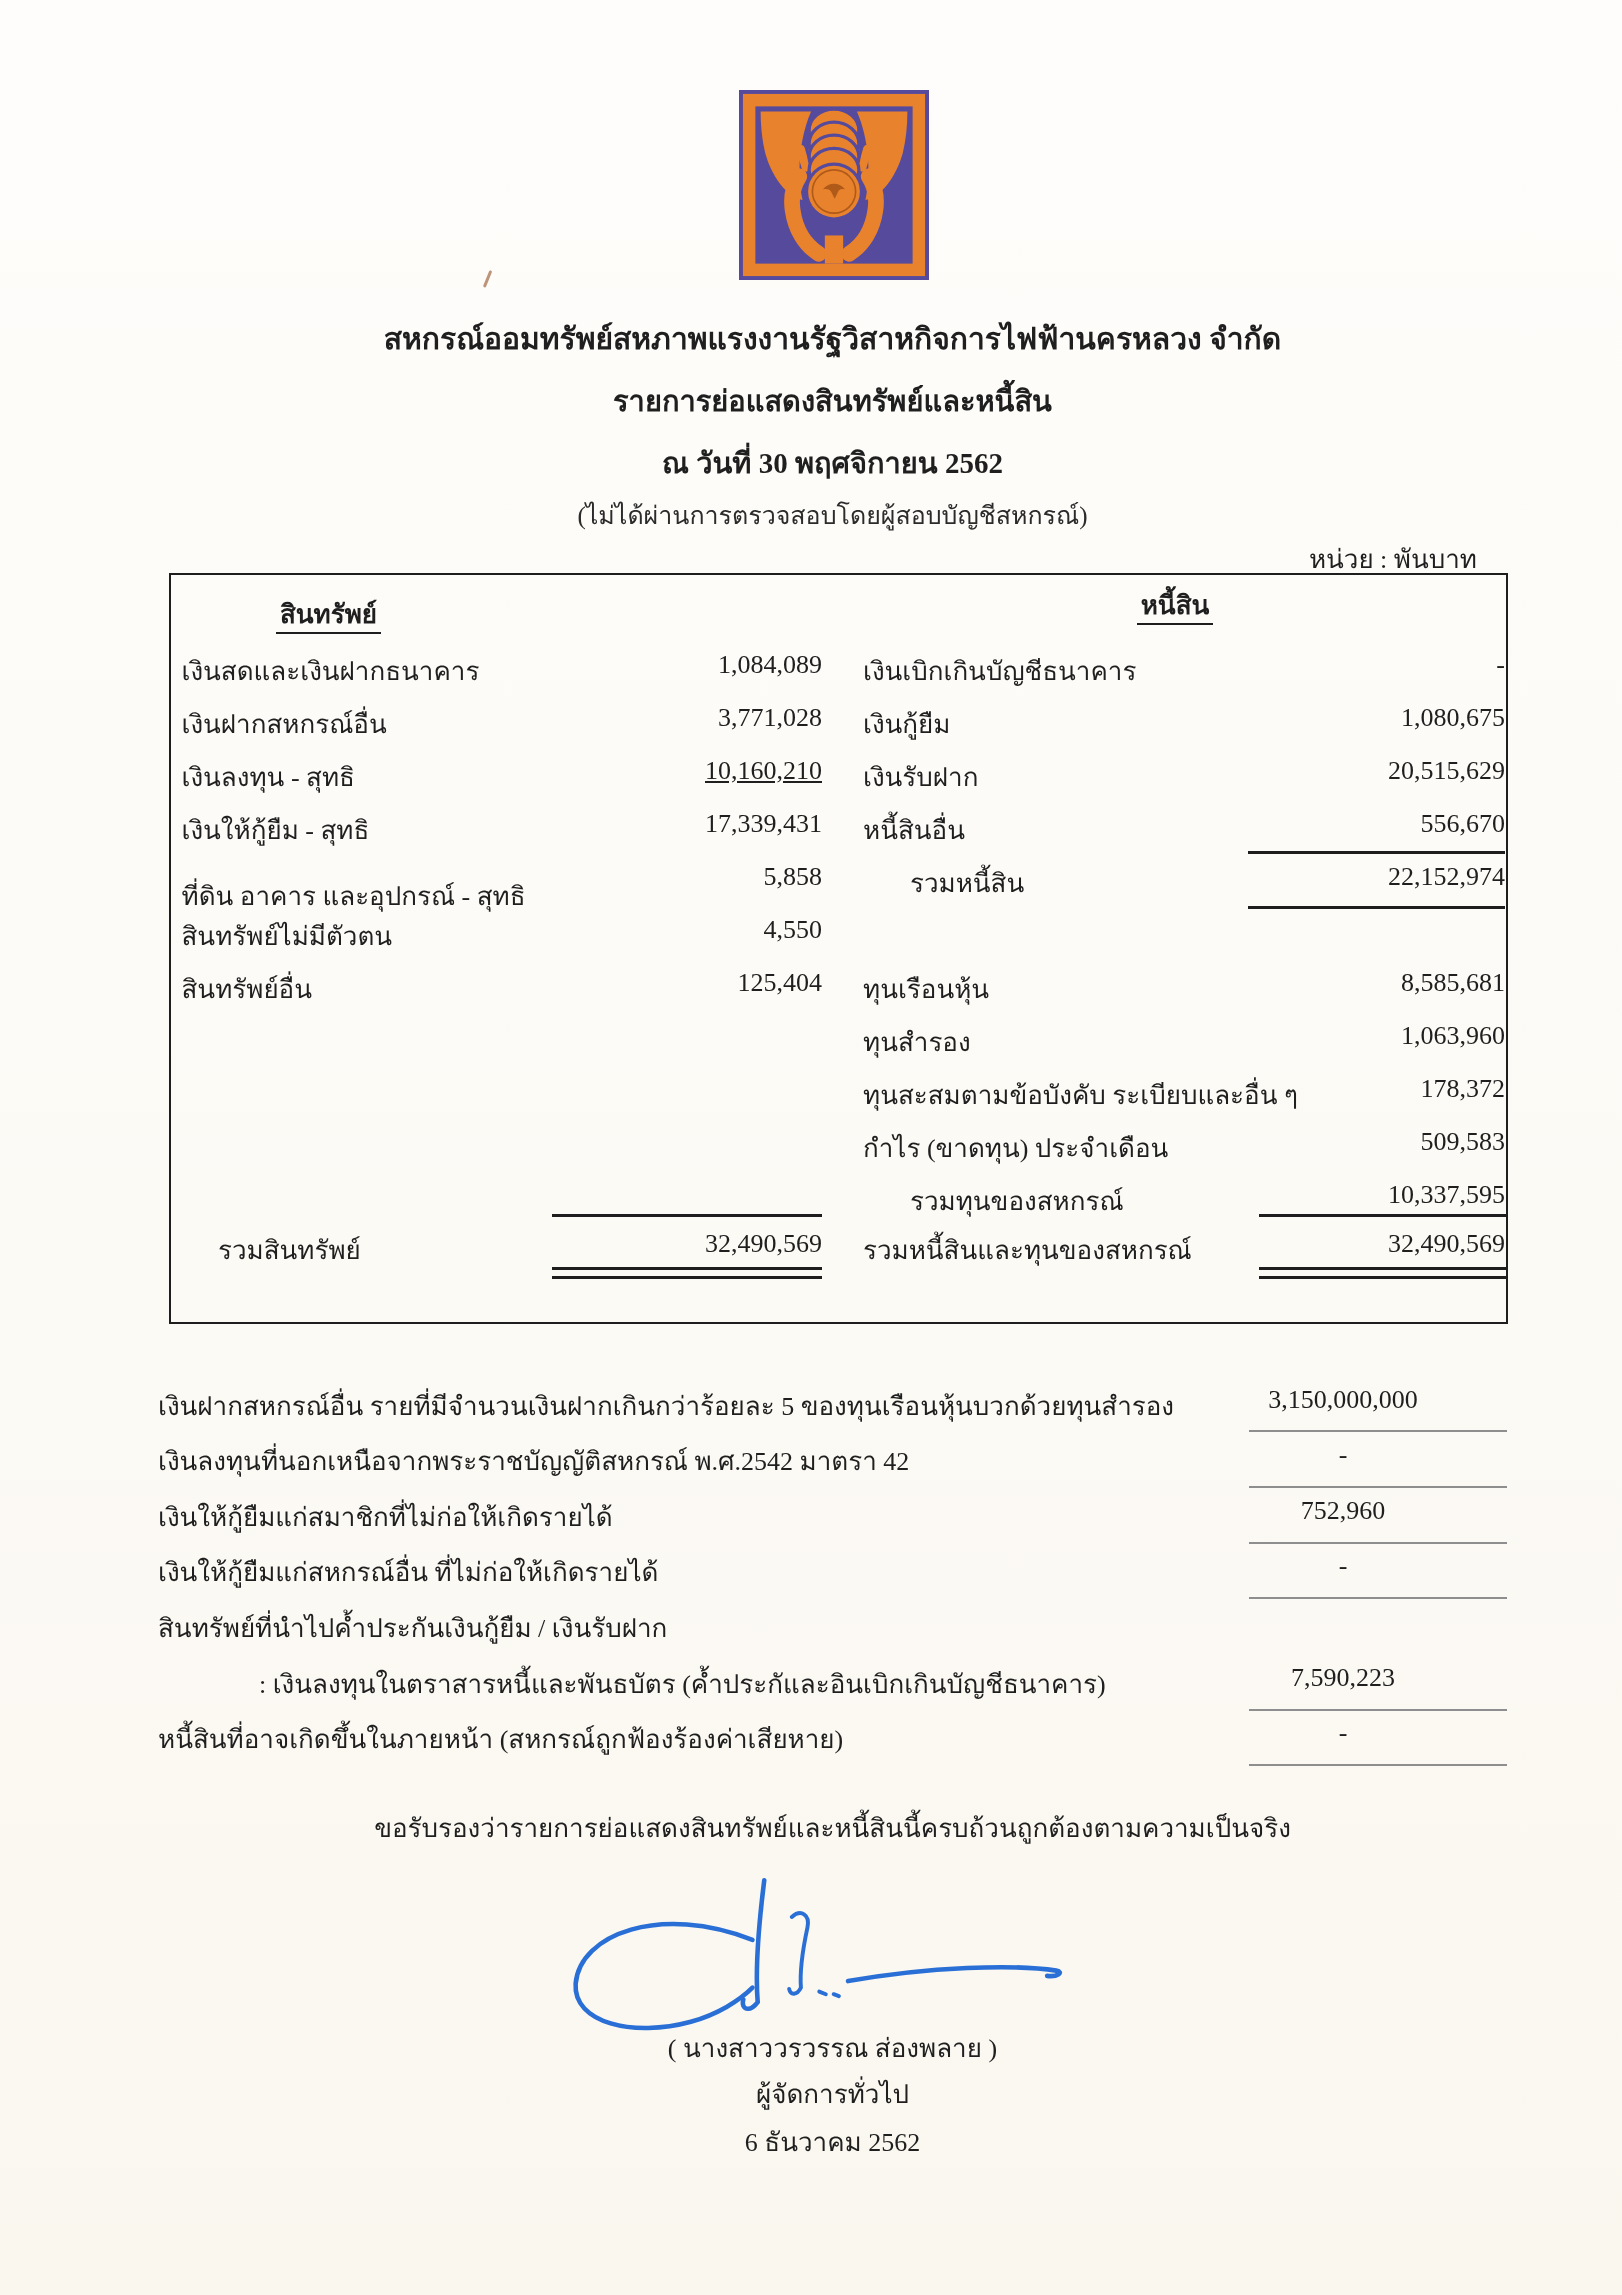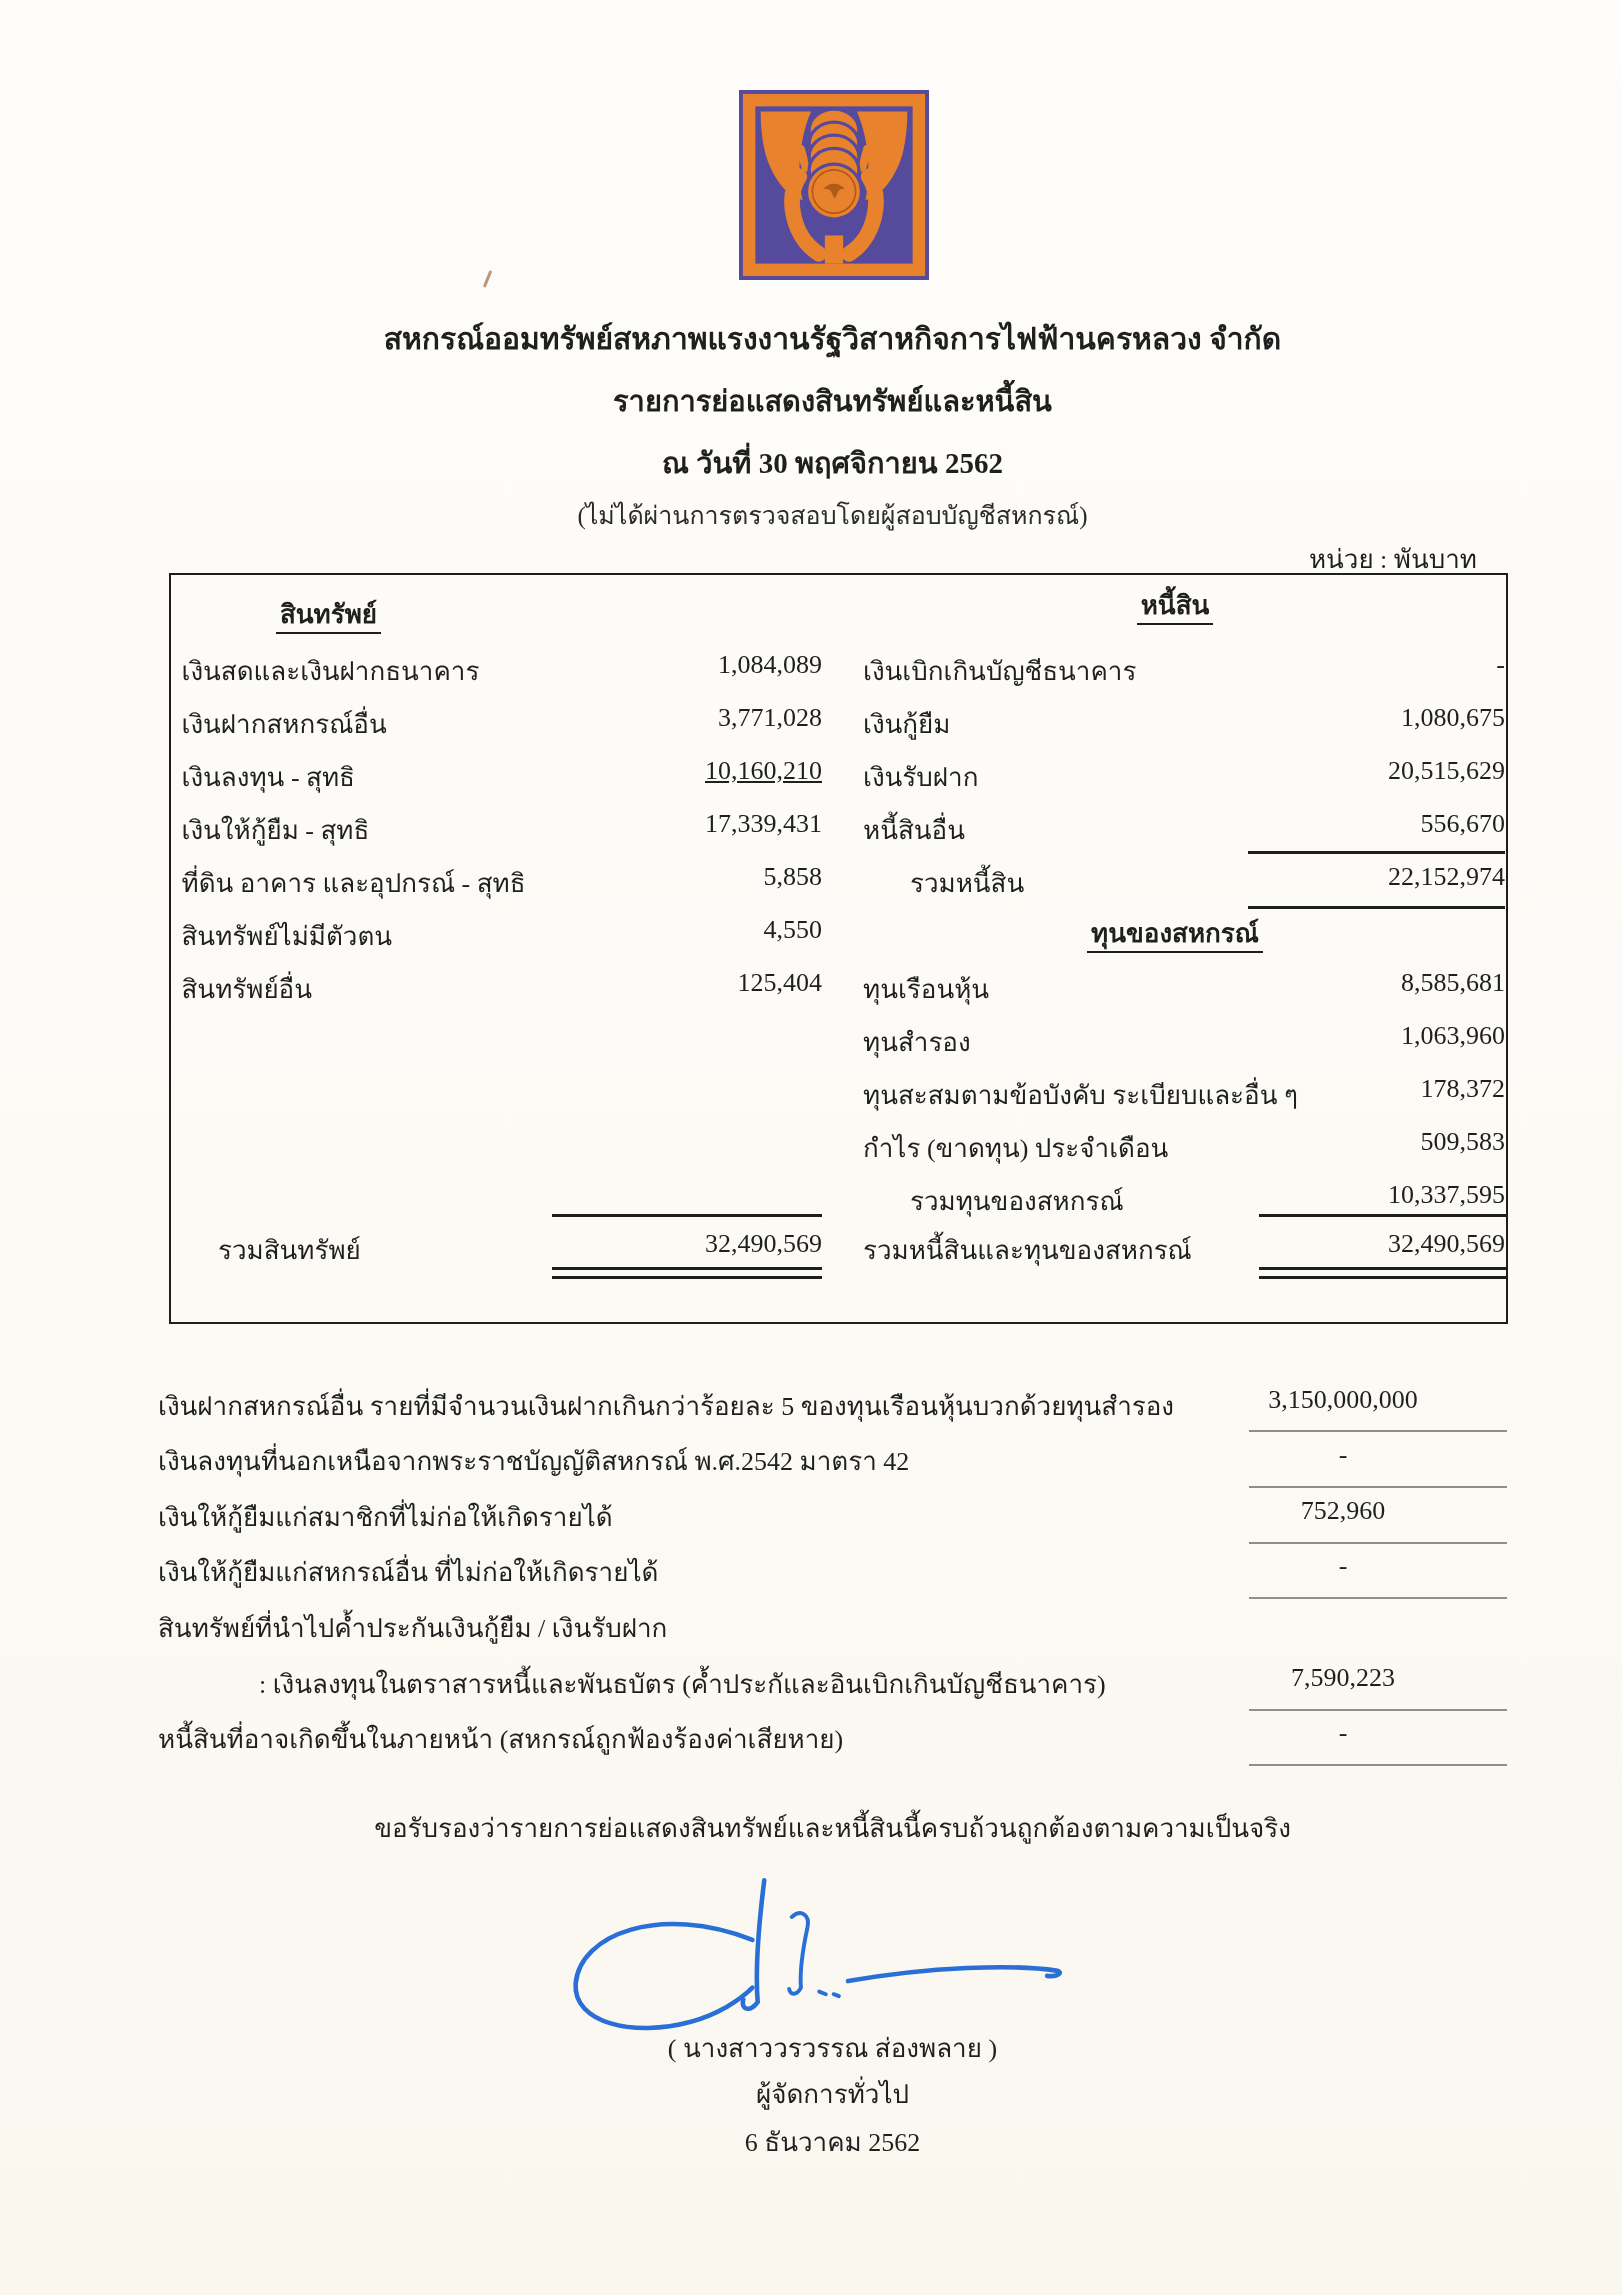--- a/index.html
+++ b/index.html
@@ -94,44 +94,41 @@
     </div>
 
     <div class="abs al" style="top:75px;">เงินสดและเงินฝากธนาคาร</div>
     <div class="abs av" style="top:75px;">1,084,089</div>
     <div class="abs al" style="top:128px;">เงินฝากสหกรณ์อื่น</div>
     <div class="abs av" style="top:128px;">3,771,028</div>
     <div class="abs al" style="top:181px;">เงินลงทุน - สุทธิ</div>
     <div class="abs av" style="top:181px;text-decoration:underline;">10,160,210</div>
     <div class="abs al" style="top:234px;">เงินให้กู้ยืม - สุทธิ</div>
     <div class="abs av" style="top:234px;">17,339,431</div>
-    <div class="abs al" style="top:287px;">ที่ดิน อาคาร และอุปกรณ์ - สุทธิ</div>
+    <div class="abs al" style="top:300px;">ที่ดิน อาคาร และอุปกรณ์ - สุทธิ</div>
     <div class="abs av" style="top:287px;">5,858</div>
     <div class="abs al" style="top:340px;">สินทรัพย์ไม่มีตัวตน</div>
     <div class="abs av" style="top:340px;">4,550</div>
     <div class="abs al" style="top:393px;">สินทรัพย์อื่น</div>
     <div class="abs av" style="top:393px;">125,404</div>
 
     <div class="abs ll" style="top:75px;">เงินเบิกเกินบัญชีธนาคาร</div>
     <div class="abs lv" style="top:75px;">-</div>
     <div class="abs ll" style="top:128px;">เงินกู้ยืม</div>
     <div class="abs lv" style="top:128px;">1,080,675</div>
     <div class="abs ll" style="top:181px;">เงินรับฝาก</div>
     <div class="abs lv" style="top:181px;">20,515,629</div>
     <div class="abs ll" style="top:234px;text-align:right;">หนี้สินอื่น</div>
     <div class="abs lv" style="top:234px;">556,670</div>
 
     <div class="rule" style="left:1077px;top:276px;width:257px;height:2.6px;"></div>
     <div class="abs lli" style="top:287px;">รวมหนี้สิน</div>
     <div class="abs lv" style="top:287px;">22,152,974</div>
     <div class="rule" style="left:1077px;top:331px;width:257px;height:3.3px;"></div>
 
-    <div class="abs th" style="left:785px;width:438px;top:337px;text-align:center;">
-      <span>ทุนของสหกรณ์</span>
-    </div>
 
     <div class="abs ll" style="top:393px;">ทุนเรือนหุ้น</div>
     <div class="abs lv" style="top:393px;">8,585,681</div>
     <div class="abs ll" style="top:446px;">ทุนสำรอง</div>
     <div class="abs lv" style="top:446px;">1,063,960</div>
     <div class="abs ll" style="top:499px;">ทุนสะสมตามข้อบังคับ ระเบียบและอื่น ๆ</div>
     <div class="abs lv" style="top:499px;">178,372</div>
     <div class="abs ll" style="top:552px;">กำไร (ขาดทุน) ประจำเดือน</div>
     <div class="abs lv" style="top:552px;">509,583</div>
 

